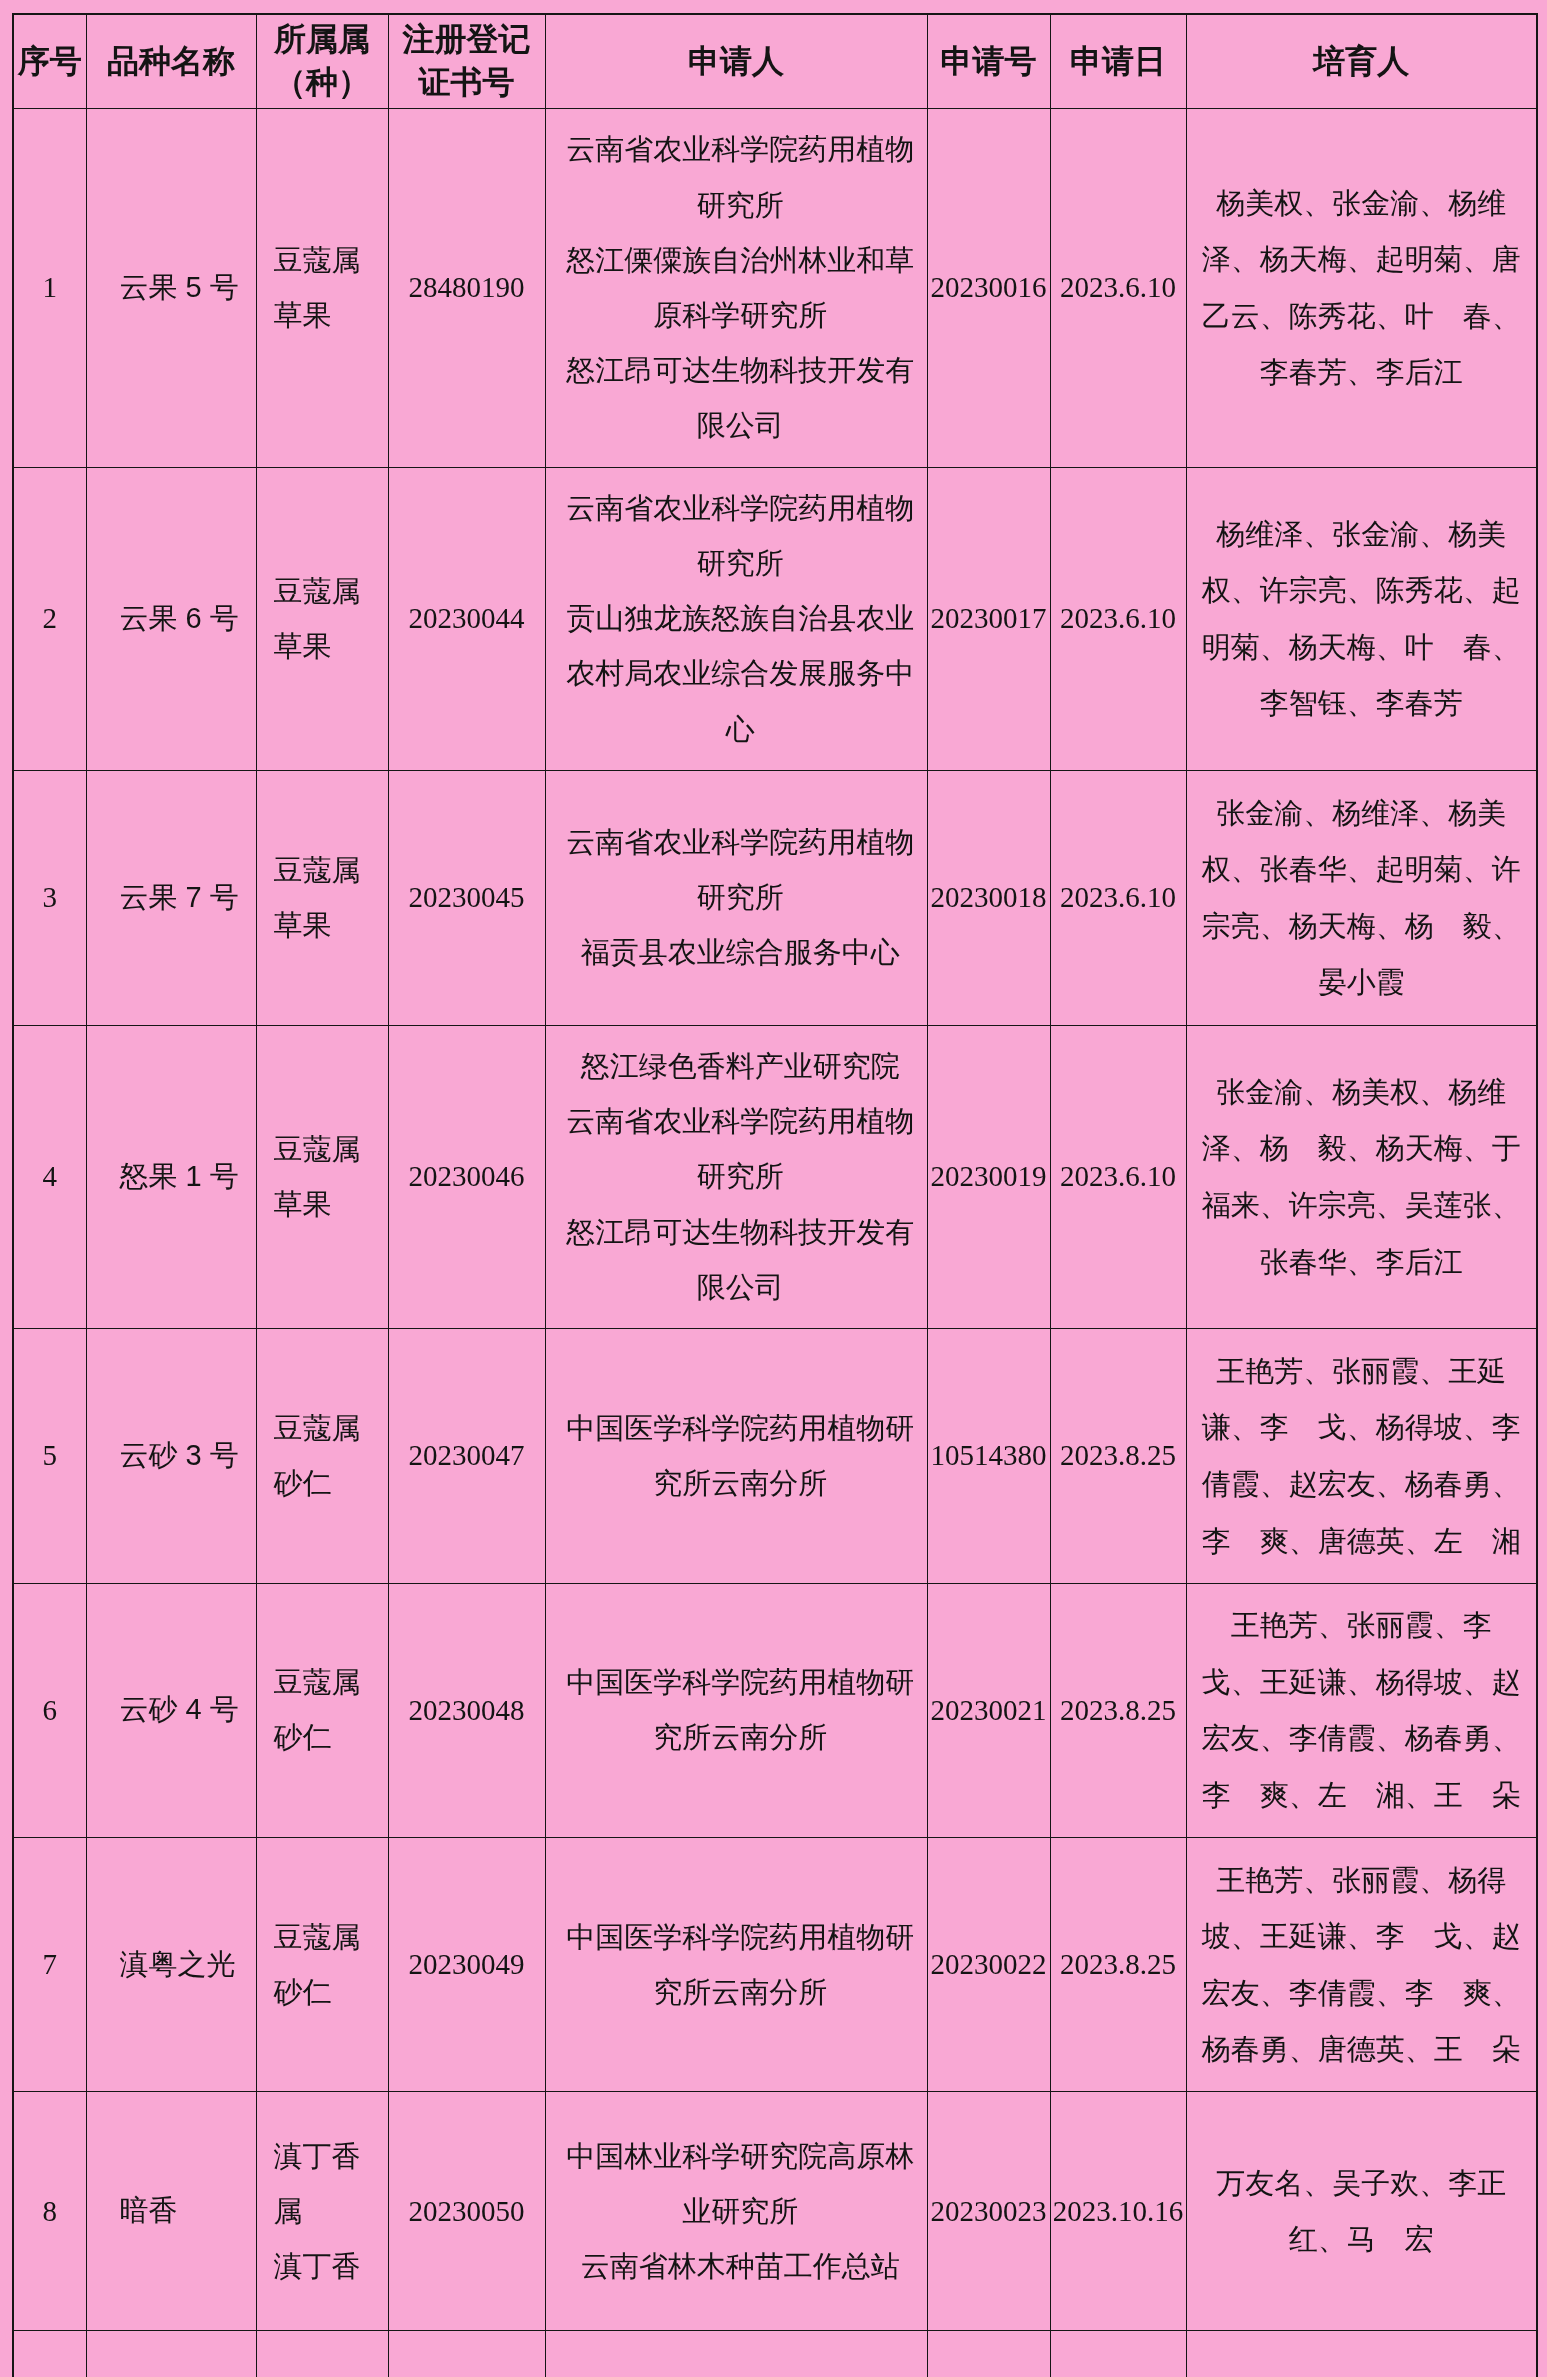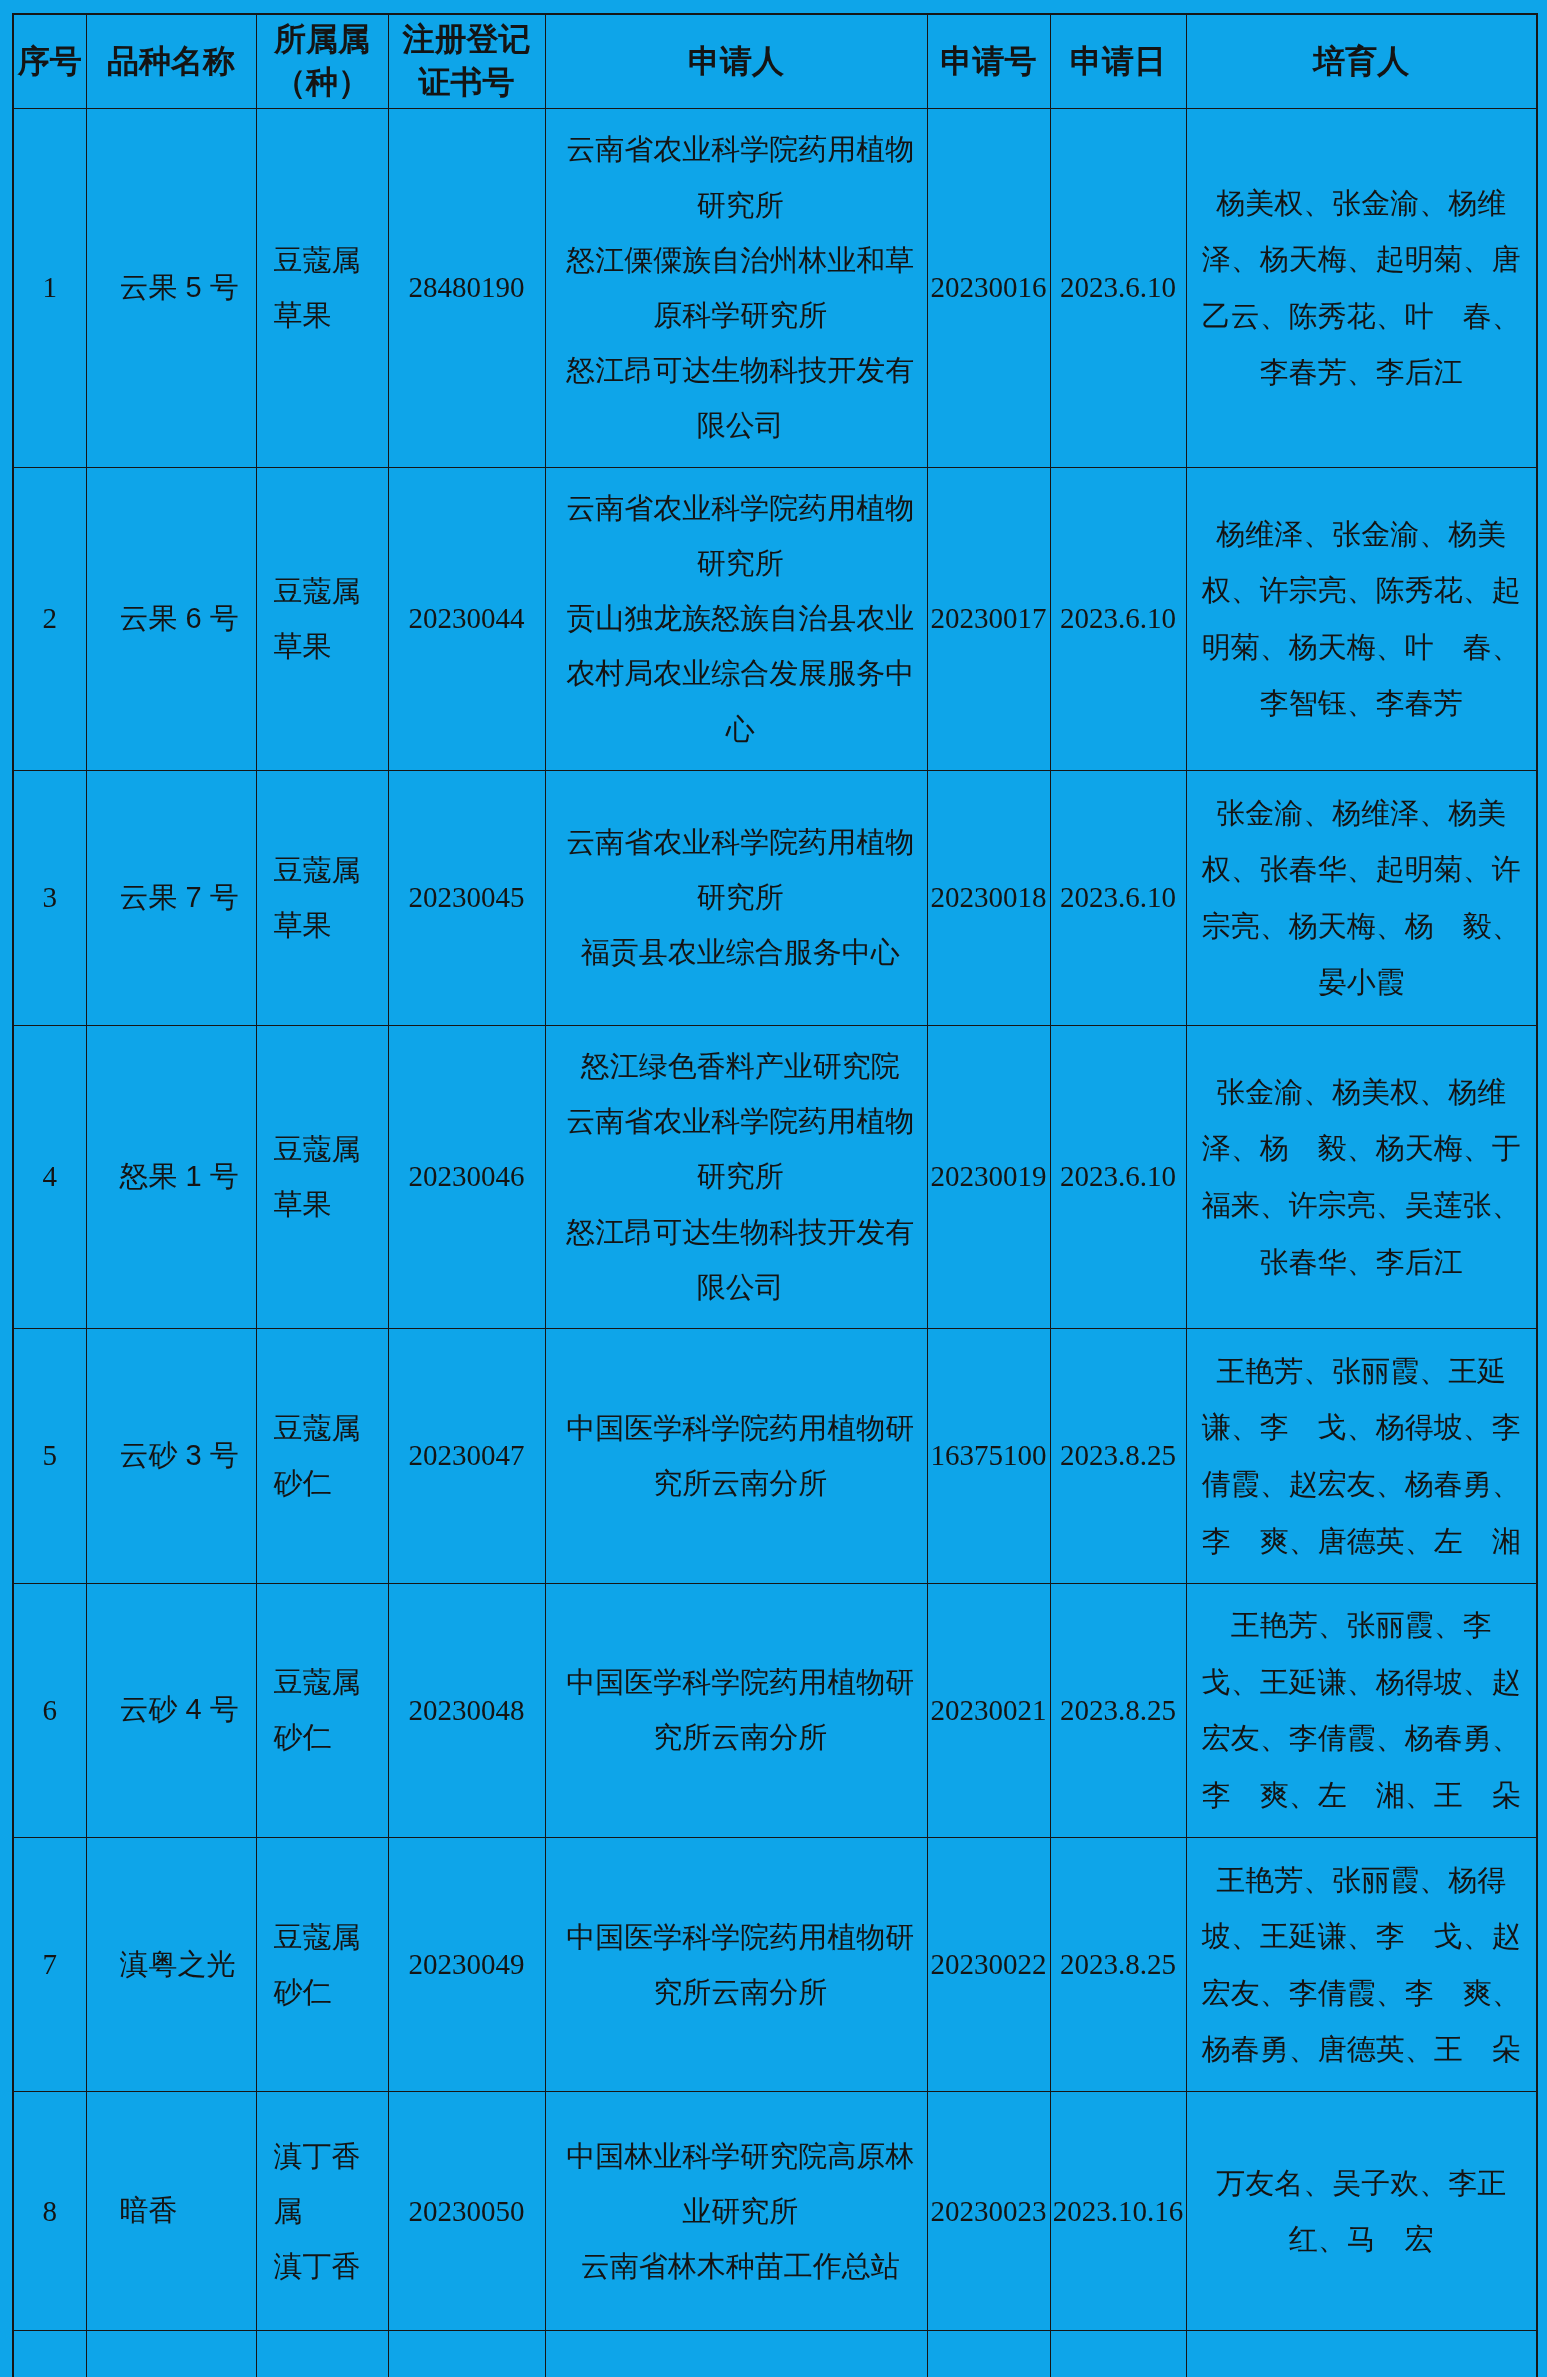--- a/index.html
+++ b/index.html
@@ -1,19 +1,19 @@
 <!DOCTYPE html>
 <html style="font-size:13.6px"><head>
 <meta charset="utf-8">
 <style>
   html,body { margin:0; padding:0; background:#ffffff; }
   .page {
     position:relative;
     width:1547px; height:2377px;
-    background:#0ea5e9;
+    background:#f9a8d4;
     font-family:"Liberation Sans", sans-serif;
     color:#141414;
   }
   table.reg {
     position:absolute; left:12px; top:12.7px;
     width:1524px;
     border-collapse:collapse;
     table-layout:fixed;
     border:2.5px solid #161616;
   }
@@ -139,21 +139,21 @@
       <td class="cell-left cell-breeders">张金渝、杨美权、杨维泽、杨　毅、杨天梅、于福来、许宗亮、吴莲张、张春华、李后江</td>
     </tr>
 
     <tr style="height:249px">
       <td class="cell-num">5</td>
       <td class="cell-name">云砂 3 号</td>
       <td class="cell-genus">豆蔻属
 砂仁</td>
       <td class="cell-num">20230047</td>
       <td class="cell-left cell-applicant">中国医学科学院药用植物研究所云南分所</td>
-      <td class="cell-num">16375100</td>
+      <td class="cell-num">10514380</td>
       <td class="cell-num">2023.8.25</td>
       <td class="cell-left cell-breeders">王艳芳、张丽霞、王延谦、李　戈、杨得坡、李倩霞、赵宏友、杨春勇、李　爽、唐德英、左　湘</td>
     </tr>
 
     <tr style="height:227px">
       <td class="cell-num">6</td>
       <td class="cell-name">云砂 4 号</td>
       <td class="cell-genus">豆蔻属
 砂仁</td>
       <td class="cell-num">20230048</td>

